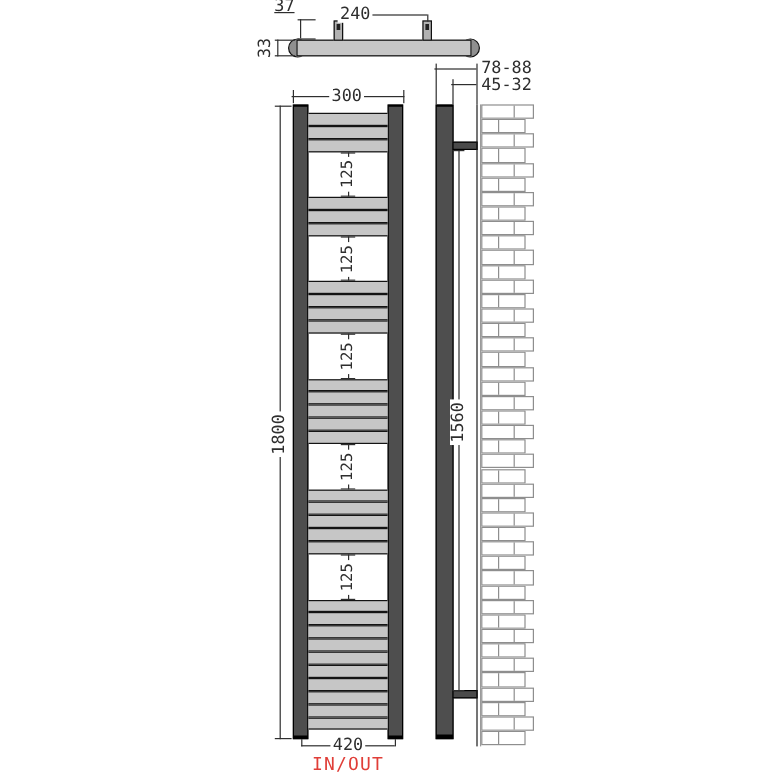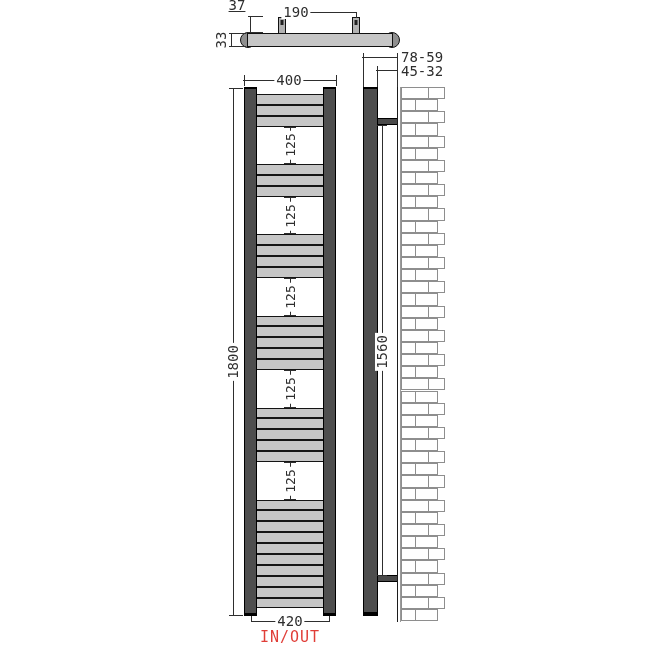--- a/index.html
+++ b/index.html
@@ -49,21 +49,21 @@
     <div class="tv-bracket" style="left:278px;">
       <div class="tv-screw"></div>
     </div>
     <div class="tv-bracket" style="left:352px;">
       <div class="tv-screw"></div>
     </div>
 
     <div class="ln" style="left:282px;top:12px;width:74px;height:1px;"></div>
     <div class="ln" style="left:282px;top:12px;width:1px;height:6px;"></div>
     <div class="ln" style="left:355.5px;top:12px;width:1px;height:6px;"></div>
-    <div class="dimtext" style="left:296px;top:12px;">190</div>
+    <div class="dimtext" style="left:296px;top:12px;">240</div>
 
     <div class="ln" style="left:248px;top:16px;width:15px;height:1px;"></div>
     <div class="ln" style="left:248px;top:32px;width:15px;height:1px;"></div>
     <div class="ln" style="left:250px;top:16px;width:1px;height:16px;"></div>
     <div class="dimtext" style="left:237px;top:5px;text-decoration:underline;">37</div>
 
     <div class="ln" style="left:229px;top:33px;width:17px;height:1px;"></div>
     <div class="ln" style="left:229px;top:46px;width:17px;height:1px;"></div>
     <div class="ln" style="left:231px;top:33px;width:1px;height:14px;"></div>
     <div class="dimtext rot" style="left:221px;top:40px;">33</div>
@@ -131,21 +131,21 @@
         <div class="bar" style="top: 467px;"></div>
         <div class="bar" style="top: 477.9px;"></div>
         <div class="bar" style="top: 488.8px;"></div>
         <div class="bar" style="top: 499.7px;"></div>
         <div class="bar" style="top: 510.6px;"></div>
       </div>
 
     <div class="ln" style="left:243px;top:80px;width:94px;height:1px;"></div>
     <div class="ln" style="left:243.5px;top:75px;width:1px;height:11px;"></div>
     <div class="ln" style="left:336px;top:75px;width:1px;height:11px;"></div>
-    <div class="dimtext" style="left:289px;top:80px;">400</div>
+    <div class="dimtext" style="left:289px;top:80px;">300</div>
 
     <div class="ln" style="left:233px;top:88px;width:1px;height:528px;"></div>
     <div class="ln" style="left:229px;top:88px;width:14px;height:1px;"></div>
     <div class="ln" style="left:229px;top:615px;width:14px;height:1px;"></div>
     <div class="dimtext rot" style="left:233px;top:362px;">1800</div>
 
     <div class="ln" style="left:251px;top:621px;width:78px;height:1px;"></div>
     <div class="ln" style="left:251px;top:616px;width:1px;height:6px;"></div>
     <div class="ln" style="left:328.5px;top:616px;width:1px;height:6px;"></div>
     <div class="dimtext" style="left:290px;top:621px;">420</div>
@@ -290,21 +290,21 @@
           <div class="brick-joint" style="left: 26px;"></div>
         </div>
         <div class="brick-row" style="top: 522.02px; width: 37px;">
           <div class="brick-joint" style="left: 13px;"></div>
         </div>
       </div>
 
     <div class="ln" style="left:362.5px;top:53px;width:1px;height:34px;"></div>
     <div class="ln" style="left:396.5px;top:53px;width:1px;height:34px;"></div>
     <div class="ln" style="left:362px;top:57px;width:35px;height:1px;"></div>
-    <div class="dimtext la" style="left:400px;top:57px;">78-59</div>
+    <div class="dimtext la" style="left:400px;top:57px;">78-88</div>
 
     <div class="ln" style="left:376.5px;top:66px;width:1px;height:21px;"></div>
     <div class="ln" style="left:376px;top:70px;width:21px;height:1px;"></div>
     <div class="dimtext la" style="left:400px;top:70.5px;">45-32</div>
 
     <div class="ln" style="left:382px;top:125px;width:1px;height:451px;"></div>
     <div class="ln" style="left:377px;top:125px;width:10px;height:1px;"></div>
     <div class="ln" style="left:377px;top:575px;width:10px;height:1px;"></div>
     <div class="dimtext rot" style="left:382px;top:352px;">1560</div>
   </div>

